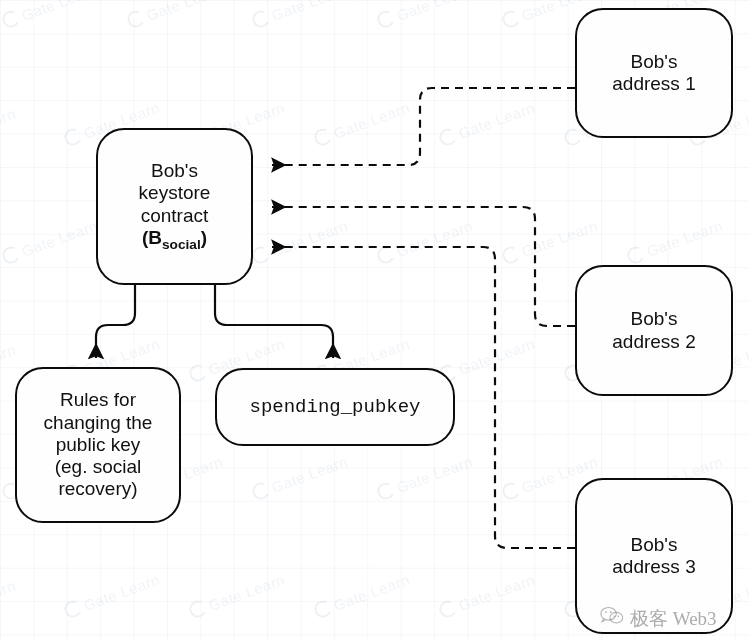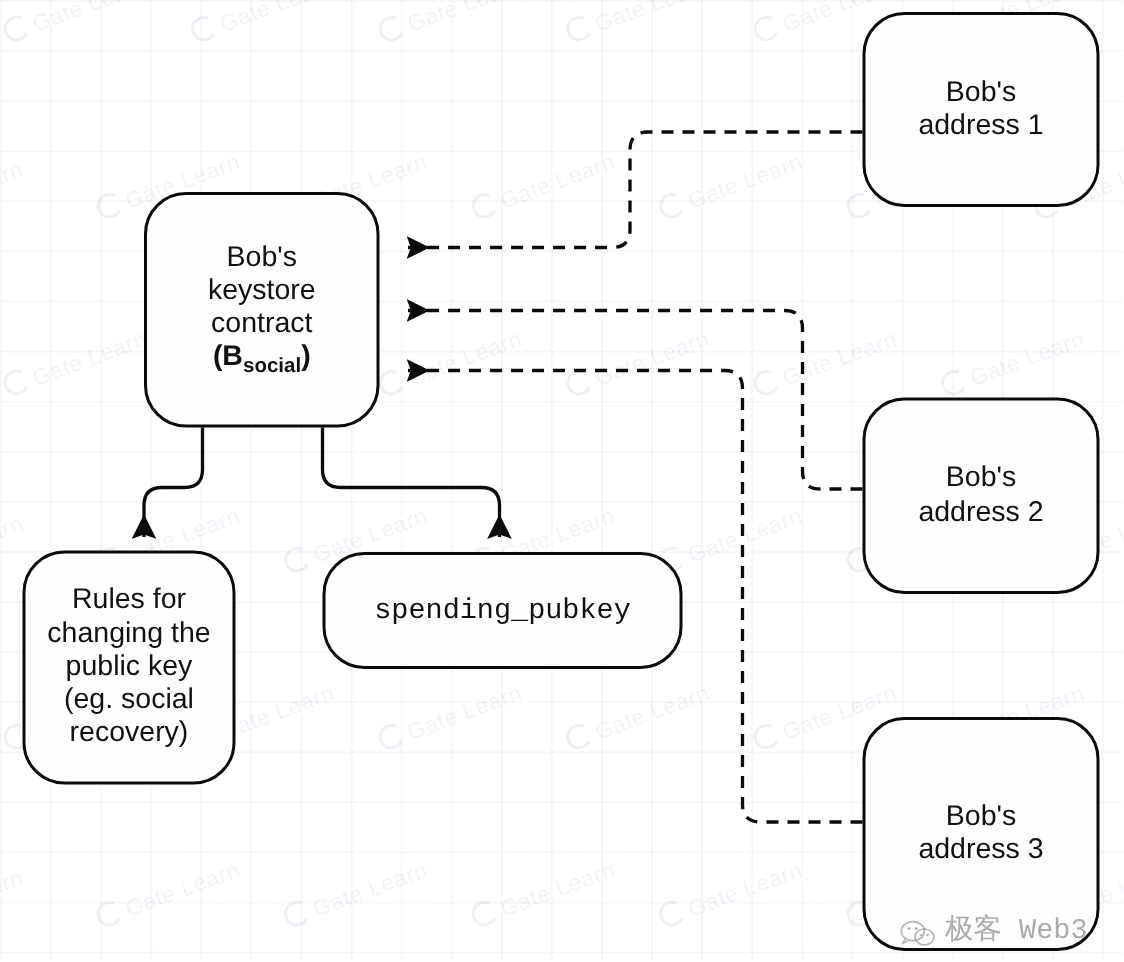--- a/index.html
+++ b/index.html
@@ -84,25 +84,25 @@
   }
   .node .label {
     padding: 0 6px;
     white-space: pre-line;
   }
   .sub-b { font-weight: bold; }
   .sub-b sub { font-weight: bold; font-size: .72em; }
   #brand {
     position: absolute;
     display: flex;
-    align-items: flex-end;
+    align-items: flex-start;
     gap: 6px;
     color: rgba(120,120,125,0.62);
     font-size: 19px;
-    font-family: Liberation Mono, monospace;
+    font-family: Liberation Serif, serif;
     white-space: nowrap;
     pointer-events: none;
   }
   #brand .wechat {
     width: 24px;
     height: 19px;
     flex: none;
   }
 </style>
 </head>
@@ -172,21 +172,21 @@
       </g>
   </svg>
 
   <div id="nodes">
       <div class="node" style="left: 96px; top: 128px; width: 157px; height: 157px;">
         <div class="label">Bob's
 keystore
 contract
 <span class="sub-b"><b>(B</b><sub>social</sub><b>)</b></span></div>
       </div>
-      <div class="node" style="left: 15px; top: 367px; width: 142px; height: 156px;">
+      <div class="node" style="left: 15px; top: 367px; width: 166px; height: 156px;">
         <div class="label">Rules for
 changing the
 public key
 (eg. social
 recovery)</div>
       </div>
       <div class="node node-mono" style="left: 215px; top: 368px; width: 240px; height: 78px;">
         <div class="label">spending_pubkey</div>
       </div>
       <div class="node" style="left: 575px; top: 8px; width: 158px; height: 130px;">

